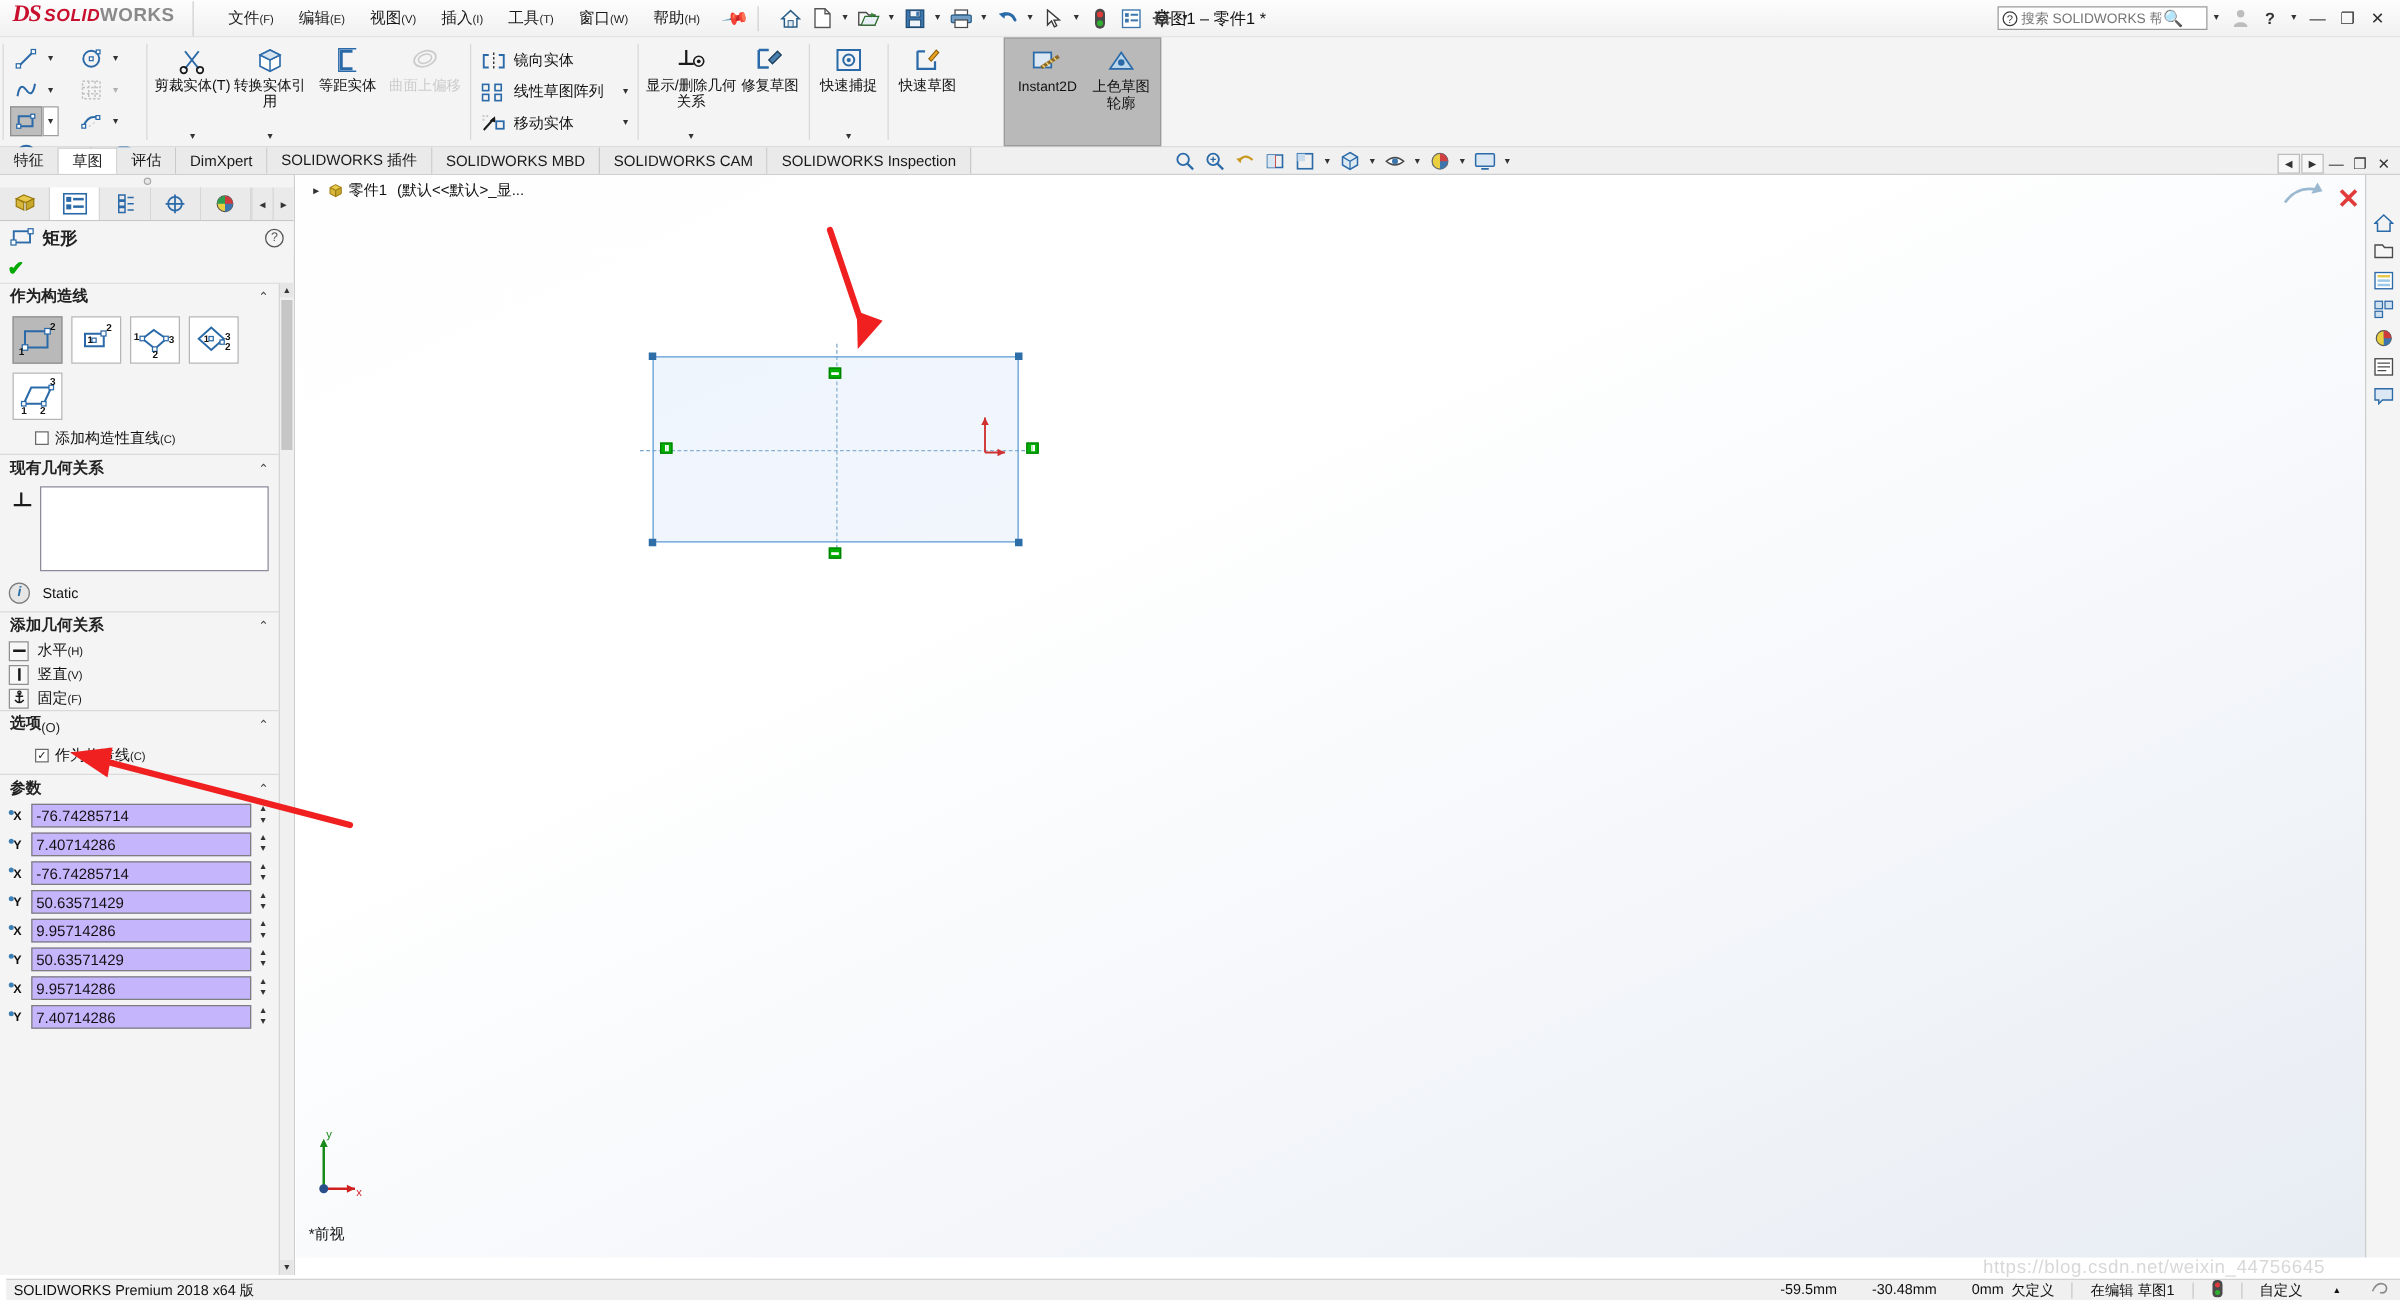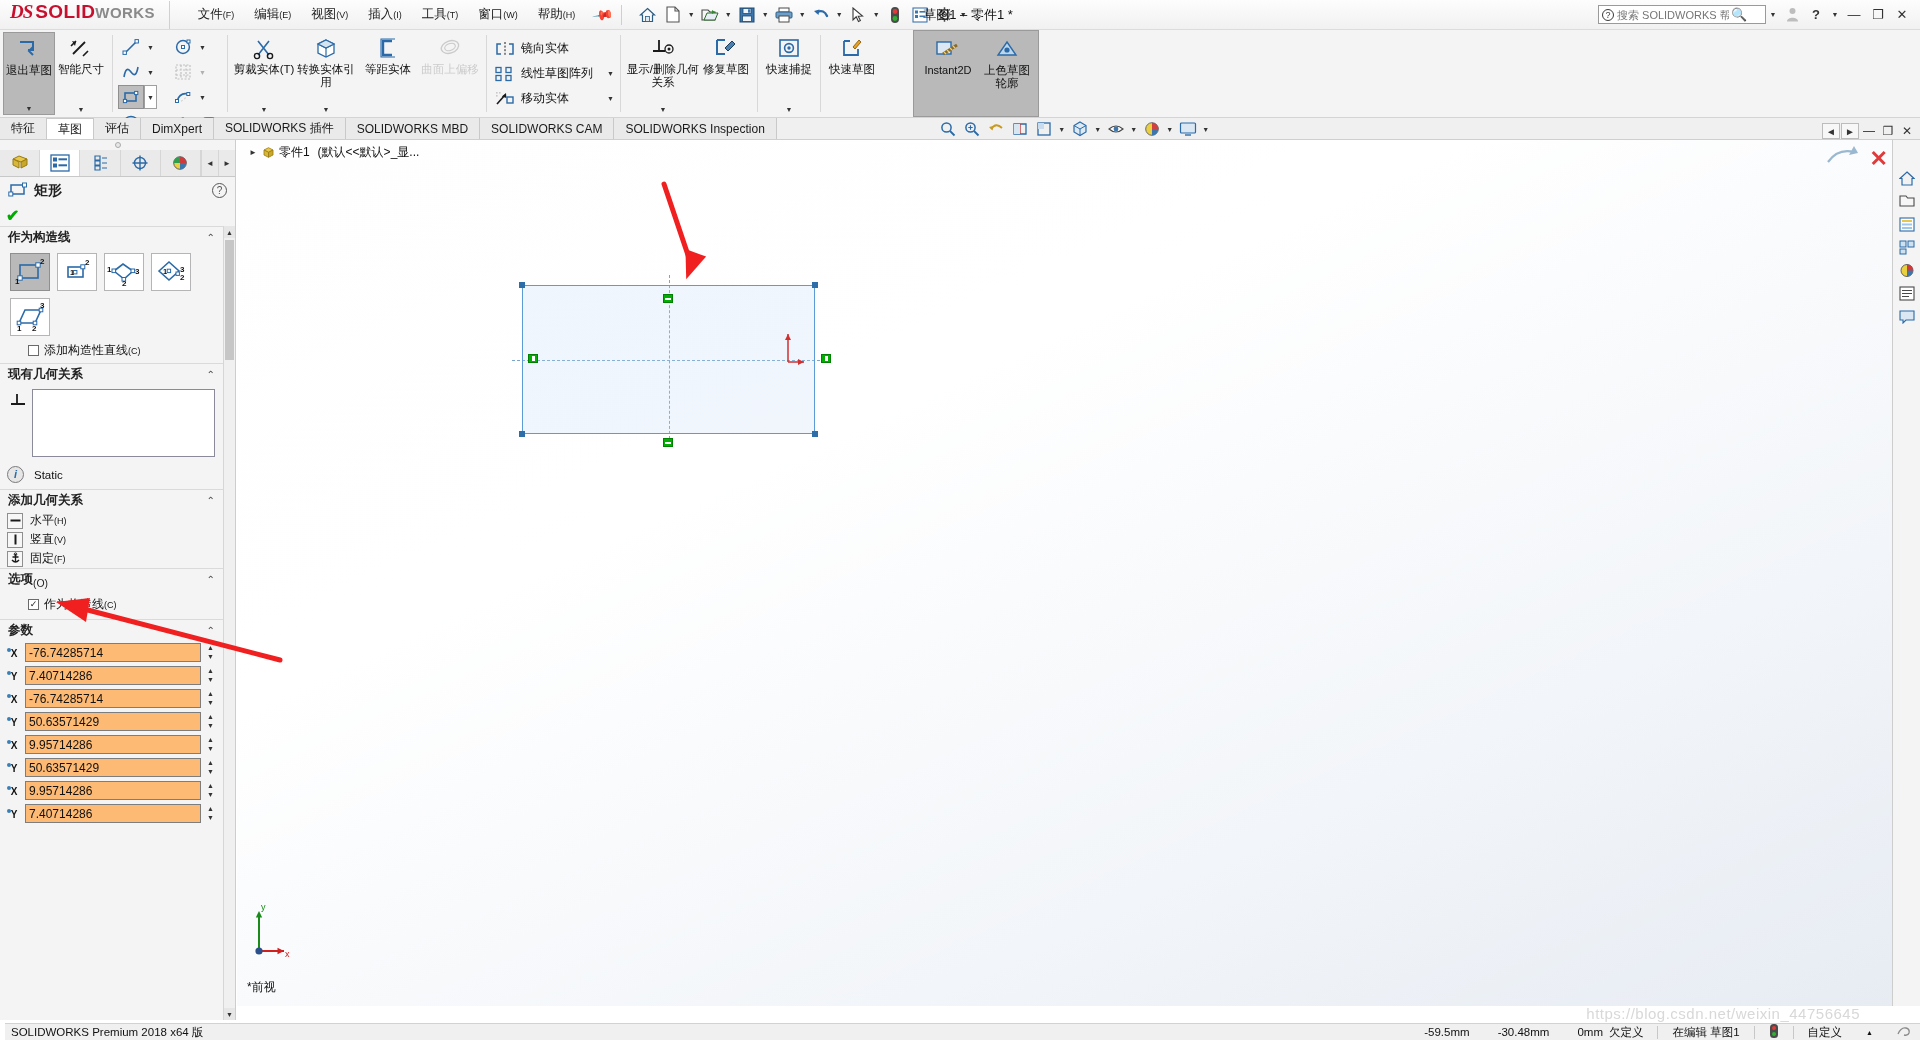--- a/index.html
+++ b/index.html
@@ -18,21 +18,21 @@
     background: linear-gradient(#fdfdfd, #f1f1f1);
     border-bottom: 1px solid #dcdcdc;
     display: flex; align-items: center;
   }
   .sw-logo {
     display: flex; align-items: baseline; padding: 0 14px 0 10px;
     border-right: 1px solid #d0d0d0; height: 28px;
   }
   .sw-logo .ds { color: #c8102e; font-size: 19px; font-weight: bold; font-style: italic;
     font-family: "Liberation Serif", serif; letter-spacing: -1px; }
-  .sw-logo .solid { color: #c8102e; font-size: 19px; font-weight: bold; letter-spacing: .4px; margin-left:3px;}
+  .sw-logo .solid { color: #c8102e; font-size: 14px; font-weight: bold; letter-spacing: .4px; margin-left:3px;font-style:italic;}
   .sw-logo .works { color: #8a8a8a; font-size: 15px; font-weight: bold; letter-spacing: .4px;}
 
   .menubar { display: flex; align-items: center; margin-left: 18px; }
   .menubar .mi {
     padding: 4px 10px; font-size: 12.5px; color: #1a1a1a; cursor: default; white-space: nowrap;
   }
   .menubar .mi sub { font-size: 9px; vertical-align: baseline; }
 
   .pin-icon { margin-left: 10px; color: #2a6099; font-size: 14px; transform: rotate(35deg); }
   .tb-sep { width:1px; height:20px; background:#cfcfcf; margin: 0 8px; }
@@ -177,21 +177,21 @@
      display:flex;align-items:center;justify-content:center; }
   .relopt .otx { font-size:12px; color:#111; margin-left:7px; }
   .relopt .otx sub { font-size:9px; vertical-align:baseline; }
 
   .paramrow { display:flex; align-items:center; padding: 2px 6px 2px 6px; gap:3px; }
   .paramrow .plbl { width:16px; text-align:center; font-size:11px; color:#111; position:relative;}
   .paramrow .plbl .dotb { display:inline-block;width:4px;height:4px;background:#3a7fb5;border-radius:50%;
      position:absolute; left:1px; top:1px;}
   .paramrow .plbl b { font-size:10px; }
   .paramrow input {
-    flex:1; height:19px; border:1px solid #7d7d7d; background:#fdba74; font-size:12px;
+    flex:1; height:19px; border:1px solid #7d7d7d; background:#c4b5fd; font-size:12px;
     padding: 0 3px; font-family:"Liberation Sans", sans-serif; color:#111; outline:none;
   }
   .spin { width:13px; height:19px; display:flex; flex-direction:column;
      justify-content:space-around; align-items:center; }
   .spin span { font-size:7px; color:#333; line-height:6px; }
 
   .vscroll { position:absolute; right:0; top:0; bottom:0; width:12px; background:#f0f0f0;
      border-left:1px solid #d6d6d6; }
   .vscroll .up, .vscroll .dn { height:12px; display:flex;align-items:center;justify-content:center;
      font-size:7px;color:#333; background:#e6e6e6;}
@@ -397,43 +397,20 @@
       <div class="wbtn" style="font-weight:bold;">?</div>
       <div class="wbtn" style="font-size:7px;width:14px;">▼</div>
       <div class="wbtn">—</div>
       <div class="wbtn">❐</div>
       <div class="wbtn">✕</div>
     </div>
   </div>
 
   <div class="ribbon">
 
-    <div class="rgroup">
-      <div class="bigbtn active">
-        <div class="ic">
-          <svg width="24" height="22" viewBox="0 0 24 22">
-              <path d="M3 3h13v8h-5" fill="none" stroke="#2b6aa8" stroke-width="2"></path>
-              <path d="M16 16 l-4 -4 4 -4" fill="none" stroke="#2b6aa8" stroke-width="2"></path>
-            </svg>
-        </div>
-        <div class="lbl">退出草图</div>
-        <div class="dd">▼</div>
-      </div>
-      <div class="bigbtn">
-        <div class="ic">
-          <svg width="24" height="22" viewBox="0 0 24 22">
-              <path d="M4 16 L16 4" stroke="#1a1a1a" stroke-width="1.8" fill="none"></path>
-              <path d="M2 8 l5 -5 M19 13 l-5 5" stroke="#1a1a1a" stroke-width="1.6"></path>
-              <path d="M3 3 l4 1 -1 4z" fill="#1a1a1a"></path>
-            </svg>
-        </div>
-        <div class="lbl">智能尺寸</div>
-        <div class="dd">▼</div>
-      </div>
-    </div>
 
     <div class="rsep"></div>
 
     <div class="rgroup">
       <div class="smallgrid">
         <div class="sbtn">
           <svg width="18" height="18" viewBox="0 0 18 18">
               <path d="M3 15 L14 4" stroke="#2b6aa8" stroke-width="1.6"></path>
               <rect x="1" y="13" width="3.4" height="3.4" fill="#fff" stroke="#2b6aa8"></rect>
               <rect x="13" y="1.6" width="3.4" height="3.4" fill="#fff" stroke="#2b6aa8"></rect>

